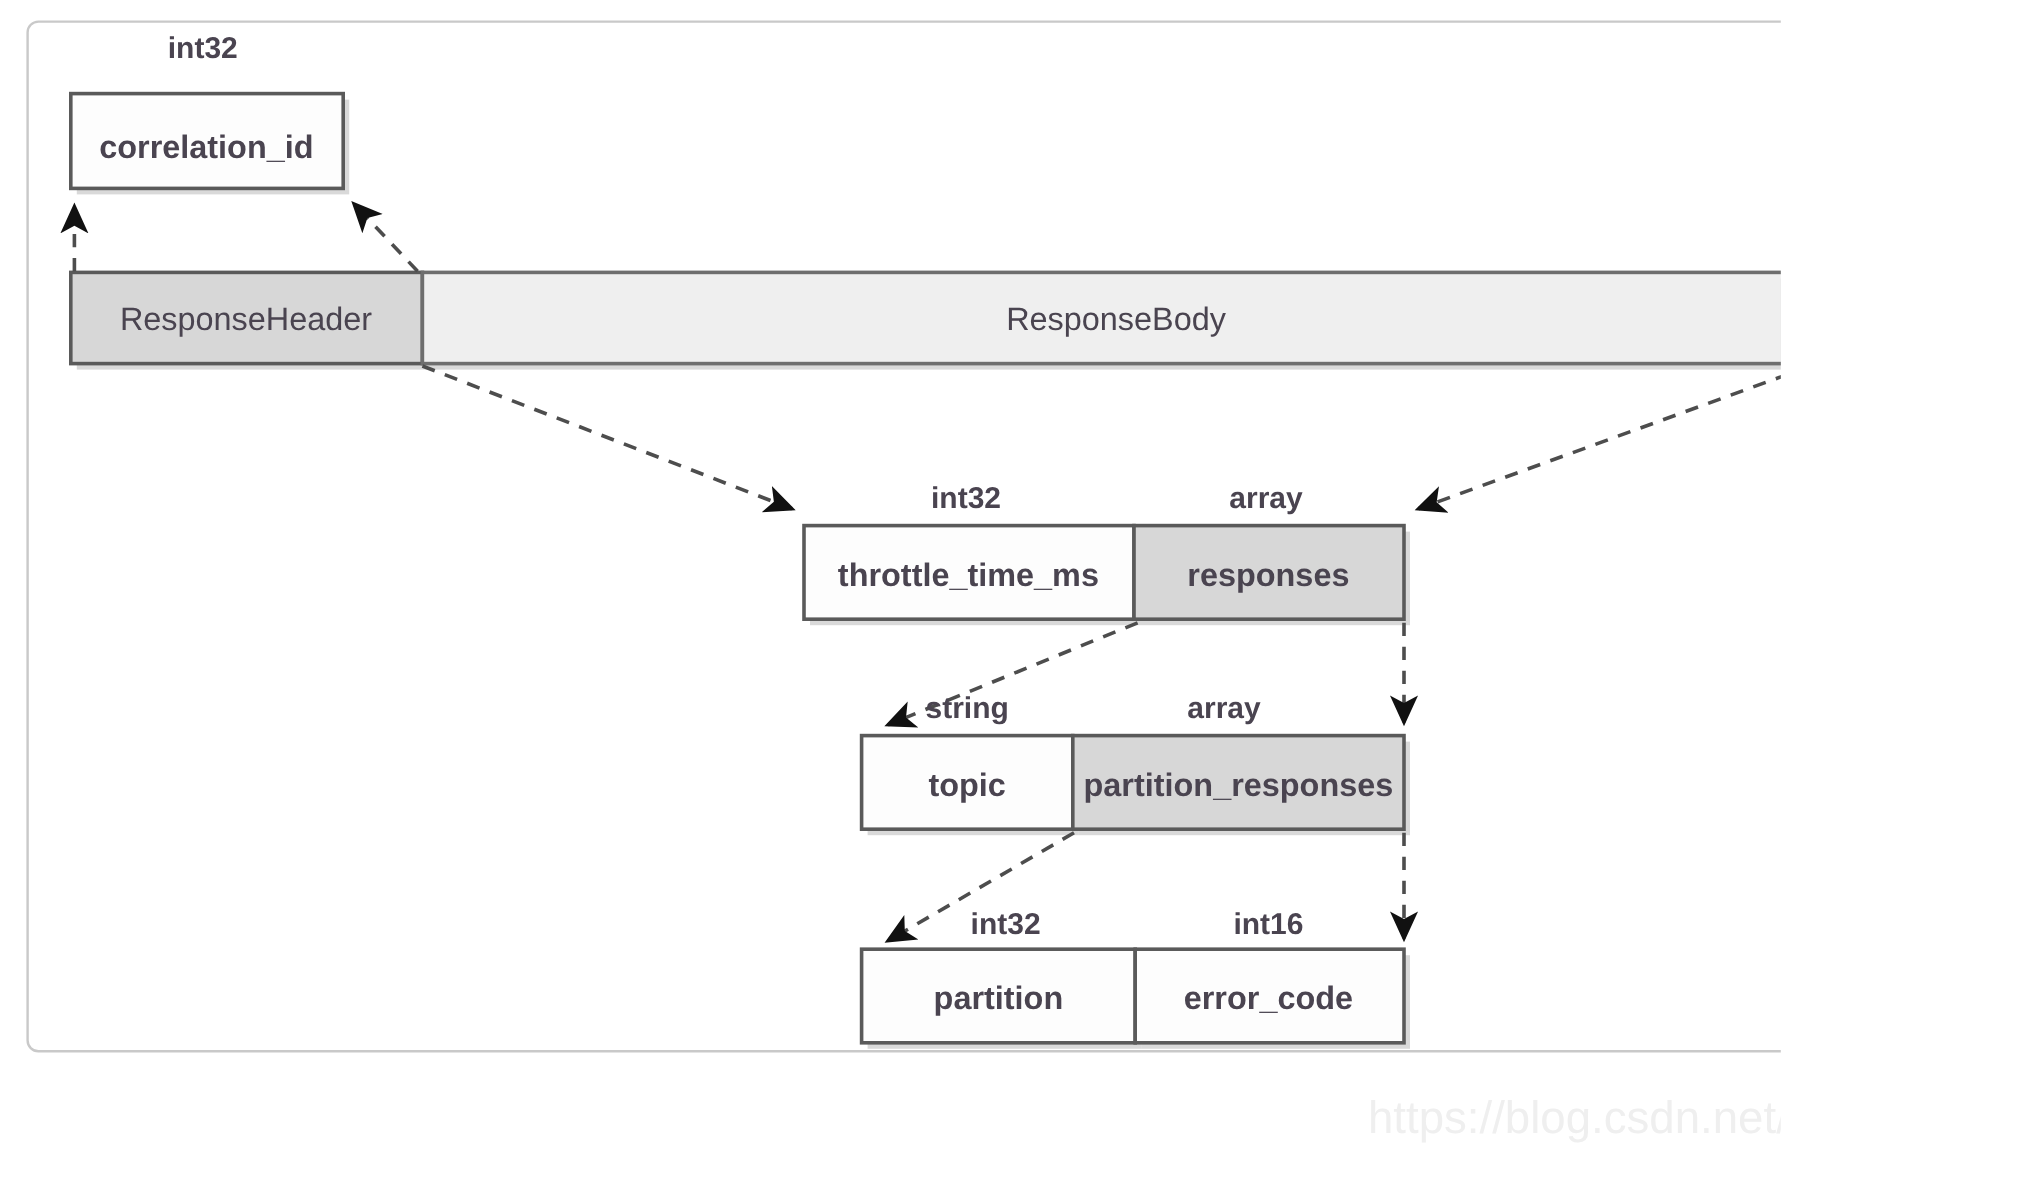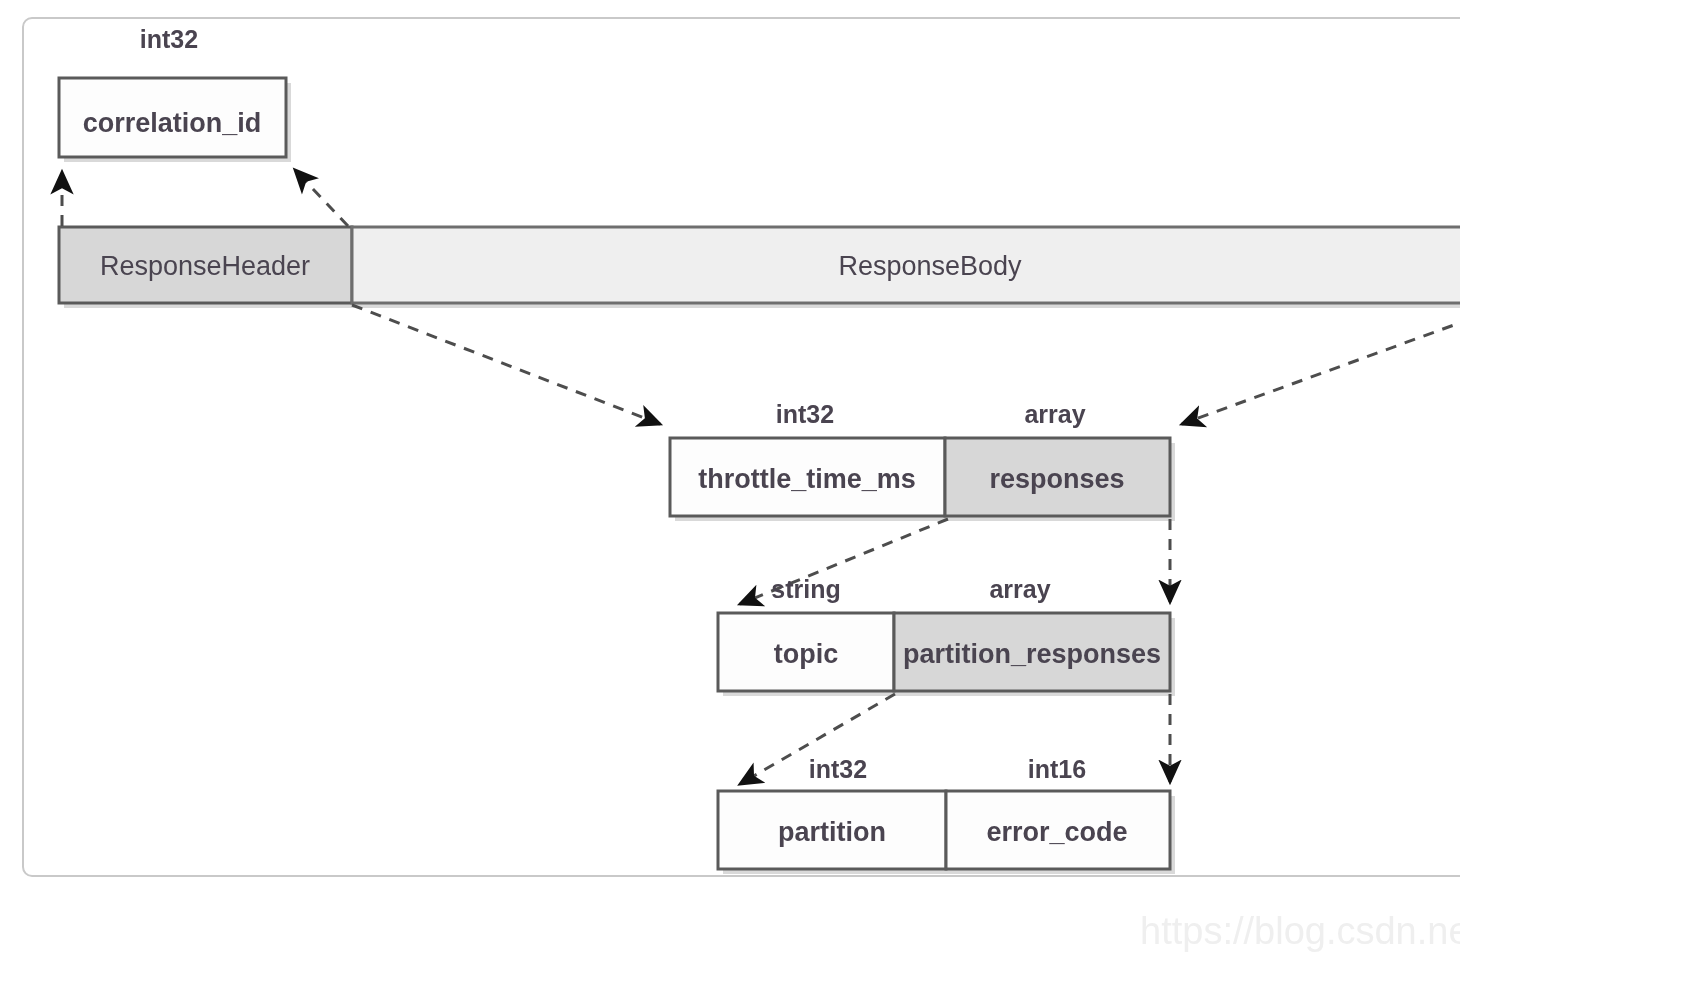--- a/index.html
+++ b/index.html
@@ -8,20 +8,21 @@
     padding: 0;
     background: #ffffff;
     font-family: "Liberation Sans", sans-serif;
   }
   #page {
     position: relative;
     width: 1460px;
     height: 992px;
     background: #ffffff;
     overflow: hidden;
+    padding-left: 24px;
   }
   
   #figure-frame {
     position: absolute;
     left: 22px;
     top: 17px;
     width: 1642px;
     height: 860px;
     border: 2px solid #c9c9c9;
     border-radius: 10px;

